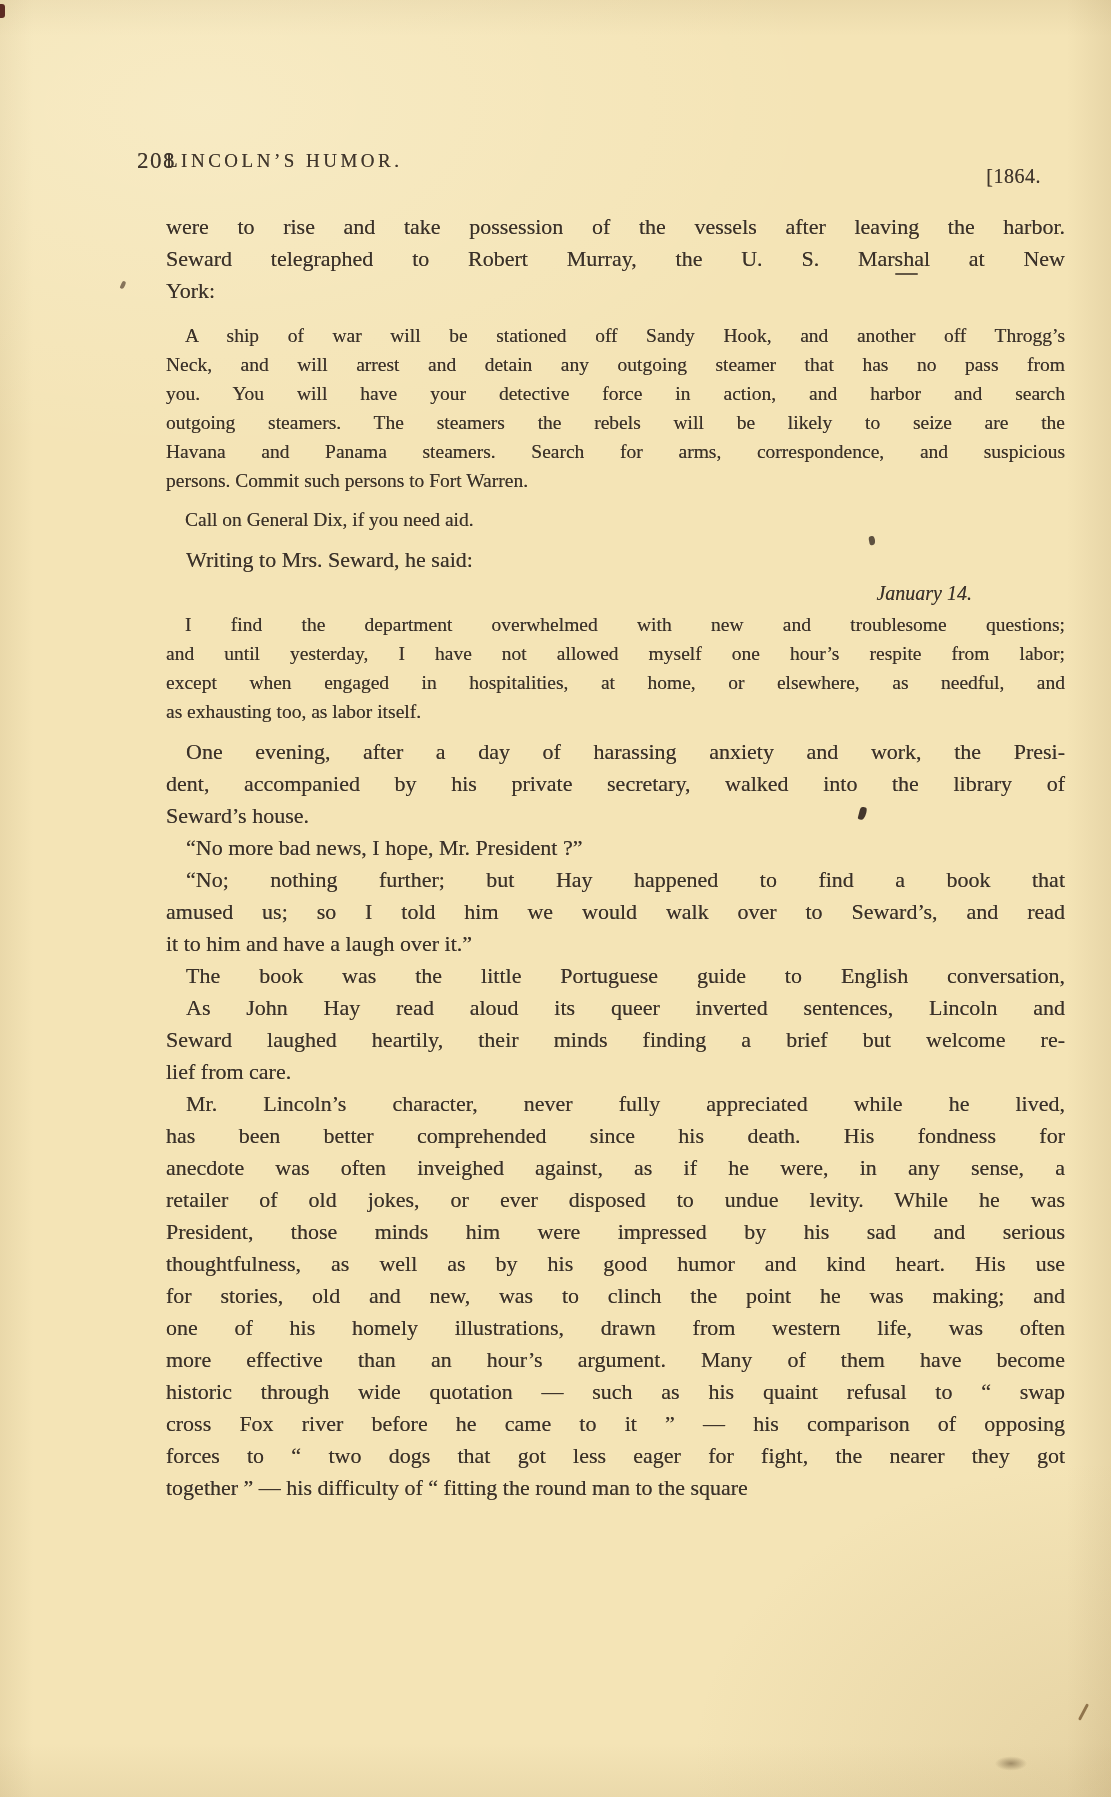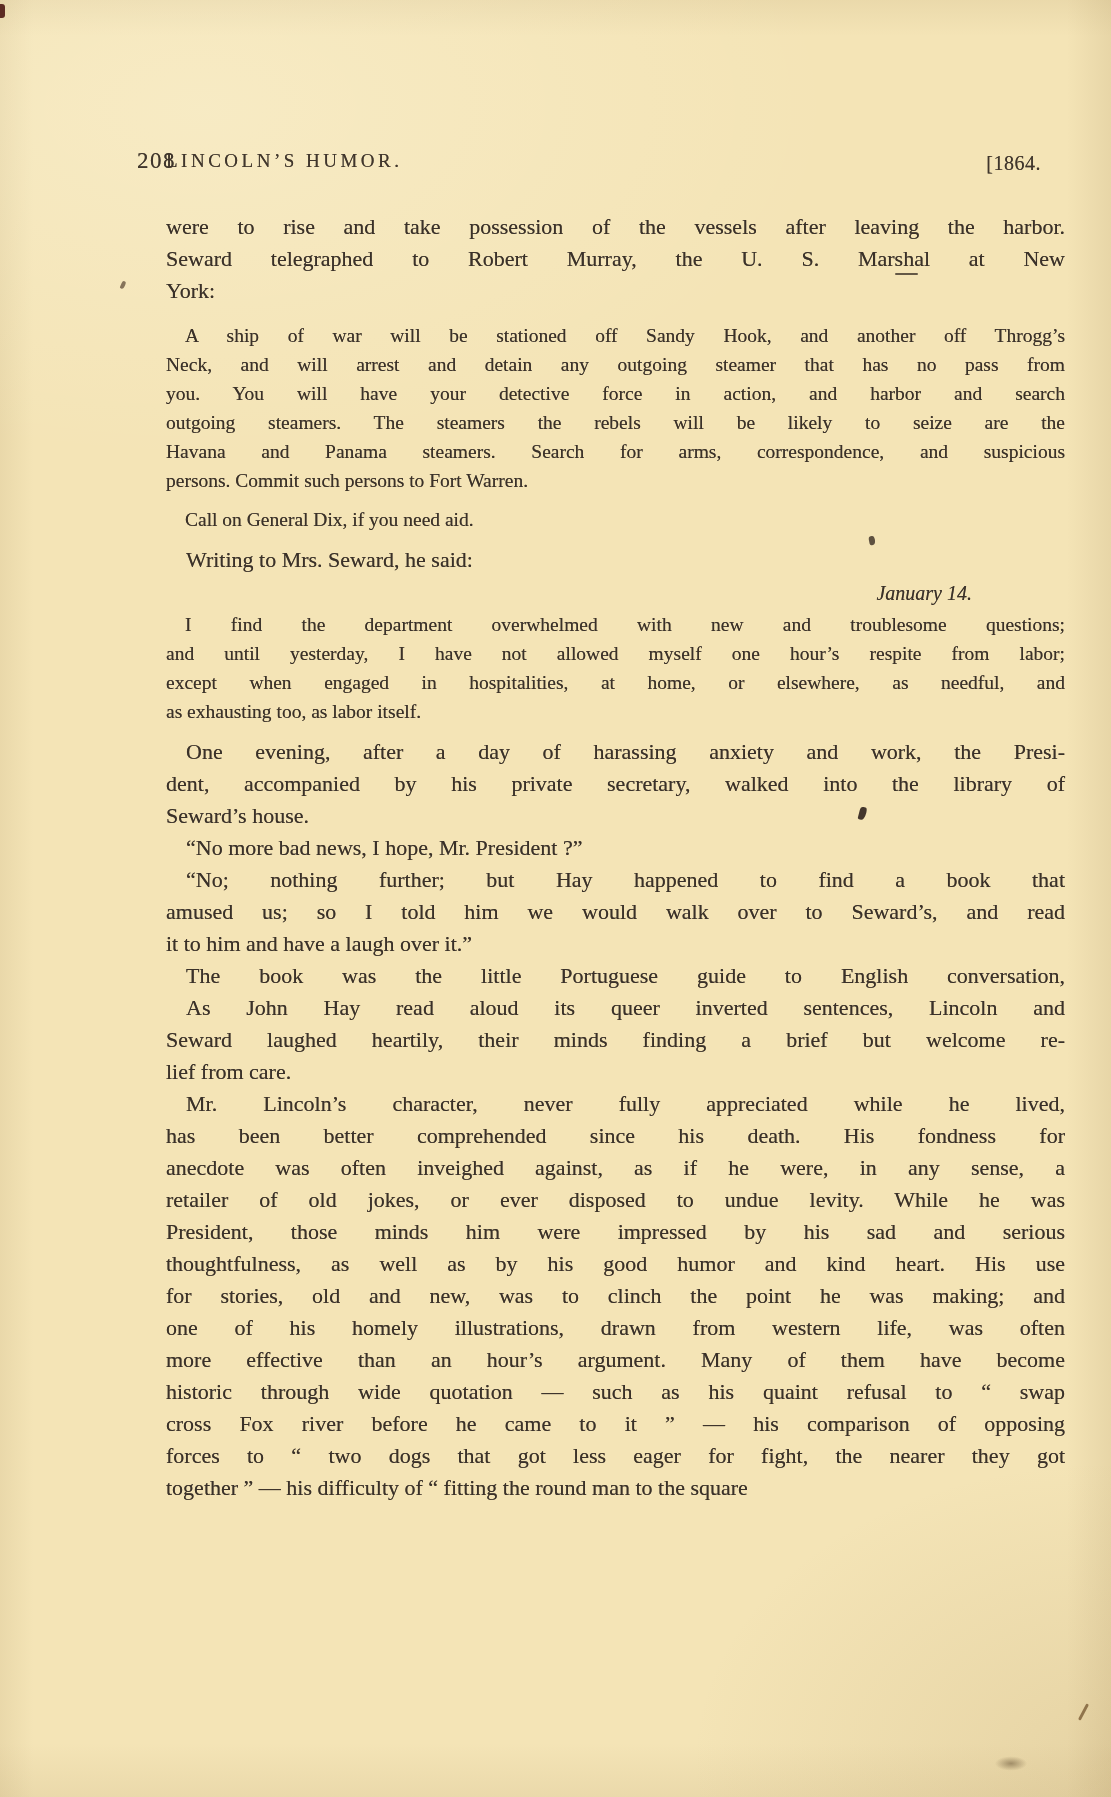--- a/index.html
+++ b/index.html
@@ -33,21 +33,21 @@
   .page-number {
     position: absolute; left: -29px; top: 0;
     font-size: 23px; letter-spacing: 1.5px;
   }
   .running-title {
     position: absolute; left: 0; right: 0; top: 2px;
     text-align: left;
     font-size: 19px; letter-spacing: 3.5px;
   }
   .year-label {
-    position: absolute; right: 24px; top: 4px;
+    position: absolute; right: 24px; top: 17px;
     font-size: 20px; letter-spacing: 0.5px;
   }
 
   .block { margin: 0; }
   .block .line {
     display: block;
     text-align: justify;
     text-align-last: justify;
     white-space: normal;
   }

